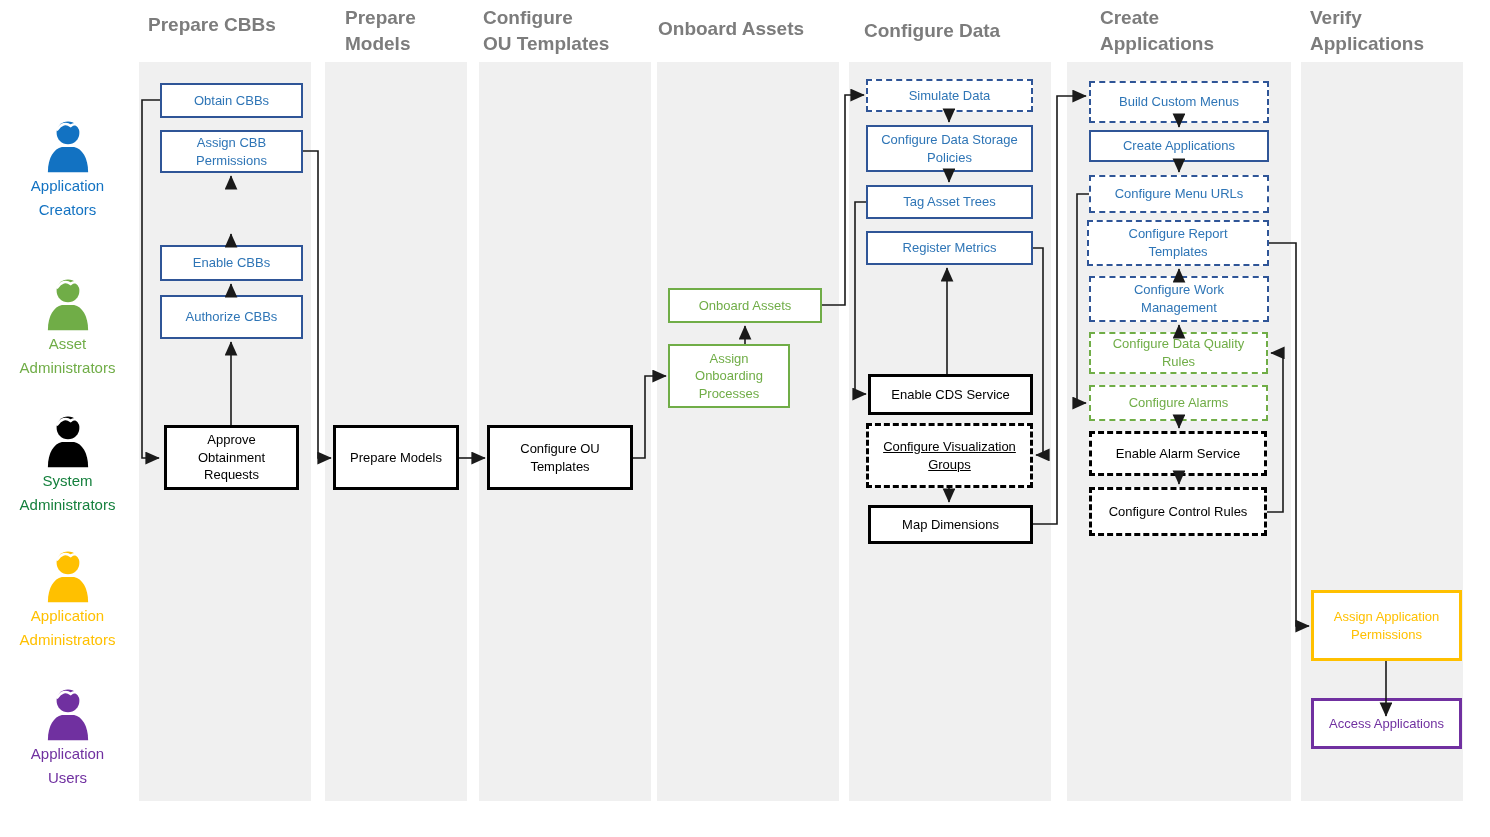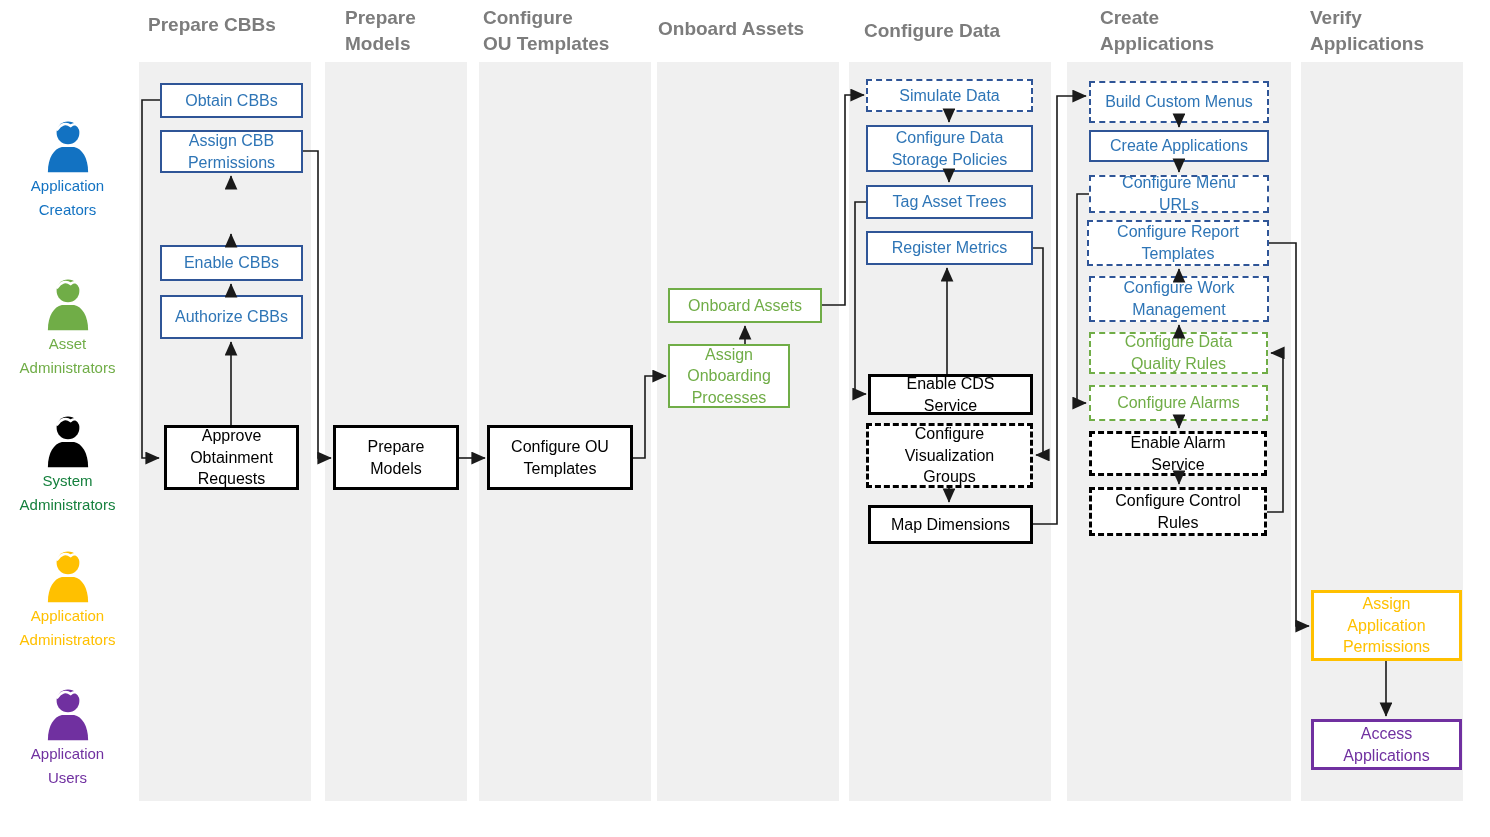--- a/index.html
+++ b/index.html
@@ -15,21 +15,21 @@
   .role{position:absolute;width:135px;text-align:center;}
   .role svg{display:block;margin:0 auto;}
   .role-label{font-size:15px;font-weight:500;line-height:1.6;white-space:pre-line;text-align:center;}
   .role-blue .role-label{color:#1272C2;}
   .role-green .role-label{color:#70AD47;}
   .role-black .role-label{color:#15803d;}
   .role-yellow .role-label{color:#FFC000;}
   .role-purple .role-label{color:#7030A0;}
   .box{
     position:absolute;background:#fff;display:flex;align-items:center;justify-content:center;
-    text-align:center;font-size:16px;line-height:1.35;padding:1px 12px;box-sizing:border-box;
+    text-align:center;font-size:13px;line-height:1.35;padding:1px 12px;box-sizing:border-box;
   }
   .b-blue-solid {border:2px solid #2F5597;color:#2E75B6;}
   .b-blue-dash  {border:2px dashed #2F5597;color:#2E75B6;}
   .b-black-solid{border:3px solid #000000;color:#000000;}
   .b-black-dash {border:3px dashed #000000;color:#000000;}
   .b-green-solid{border:2.5px solid #70AD47;color:#70AD47;}
   .b-green-dash {border:2px dashed #70AD47;color:#70AD47;}
   .b-yellow-solid{border:3px solid #FFC000;color:#FFC000;}
   .b-purple-solid{border:3px solid #7030A0;color:#7030A0;}
   #connectors{position:absolute;left:0;top:0;pointer-events:none;z-index:5;}
@@ -126,35 +126,35 @@
   <div class="box b-black-solid" style="left:487px;top:425px;width:146px;height:65px;">Configure OU Templates</div>
 
   <div class="box b-green-solid" style="left:668px;top:288px;width:154px;height:35px;">Onboard Assets</div>
   <div class="box b-green-solid" style="left:668px;top:344px;width:122px;height:64px;">Assign Onboarding Processes</div>
 
   <div class="box b-blue-dash" style="left:866px;top:79px;width:167px;height:33px;">Simulate Data</div>
   <div class="box b-blue-solid" style="left:866px;top:125px;width:167px;height:47px;">Configure Data Storage Policies</div>
   <div class="box b-blue-solid" style="left:866px;top:185px;width:167px;height:34px;">Tag Asset Trees</div>
   <div class="box b-blue-solid" style="left:866px;top:231px;width:167px;height:34px;">Register Metrics</div>
   <div class="box b-black-solid" style="left:868px;top:374px;width:165px;height:41px;">Enable CDS Service</div>
-  <div class="box b-black-dash" style="left:866px;top:423px;width:167px;height:65px;">Configure Visualization Groups</div>
+  <div class="box b-black-dash" style="left:866px;top:423px;width:167px;height:65px;text-decoration:underline;">Configure Visualization Groups</div>
   <div class="box b-black-solid" style="left:868px;top:505px;width:165px;height:39px;">Map Dimensions</div>
 
   <div class="box b-blue-dash" style="left:1089px;top:75px;width:180px;height:42px;margin-top:6px;">Build Custom Menus</div>
   <div class="box b-blue-solid" style="left:1089px;top:130px;width:180px;height:32px;">Create Applications</div>
   <div class="box b-blue-dash" style="left:1089px;top:175px;width:180px;height:38px;">Configure Menu URLs</div>
   <div class="box b-blue-dash" style="left:1087px;top:220px;width:182px;height:46px;">Configure Report Templates</div>
   <div class="box b-blue-dash" style="left:1089px;top:276px;width:180px;height:46px;">Configure Work Management</div>
   <div class="box b-green-dash" style="left:1089px;top:332px;width:179px;height:42px;">Configure Data Quality Rules</div>
   <div class="box b-green-dash" style="left:1089px;top:385px;width:179px;height:36px;">Configure Alarms</div>
   <div class="box b-black-dash" style="left:1089px;top:431px;width:178px;height:45px;">Enable Alarm Service</div>
   <div class="box b-black-dash" style="left:1089px;top:487px;width:178px;height:49px;">Configure Control Rules</div>
 
   <div class="box b-yellow-solid" style="left:1311px;top:590px;width:151px;height:71px;">Assign Application Permissions</div>
-  <div class="box b-purple-solid" style="left:1311px;top:719px;width:151px;height:51px;">Access Applications</div>
+  <div class="box b-purple-solid" style="left:1311px;top:698px;width:151px;height:51px;">Access Applications</div>
 
   <svg id="connectors" width="1490" height="837">
     <defs>
       <marker id="arr" markerWidth="10" markerHeight="9" refX="8.5" refY="4" orient="auto">
         <path d="M0,0 L9,4 L0,8 Z" fill="#1a1a1a"></path>
       </marker>
     </defs>
     <path class="conn" marker-end="url(#arr)" d="M160,100 L142,100 L142,458 L159,458"></path>
     <path class="conn" marker-end="url(#arr)" d="M231,425 L231,342"></path>
     <path class="conn" marker-end="url(#arr)" d="M231,295 L231,284"></path>

